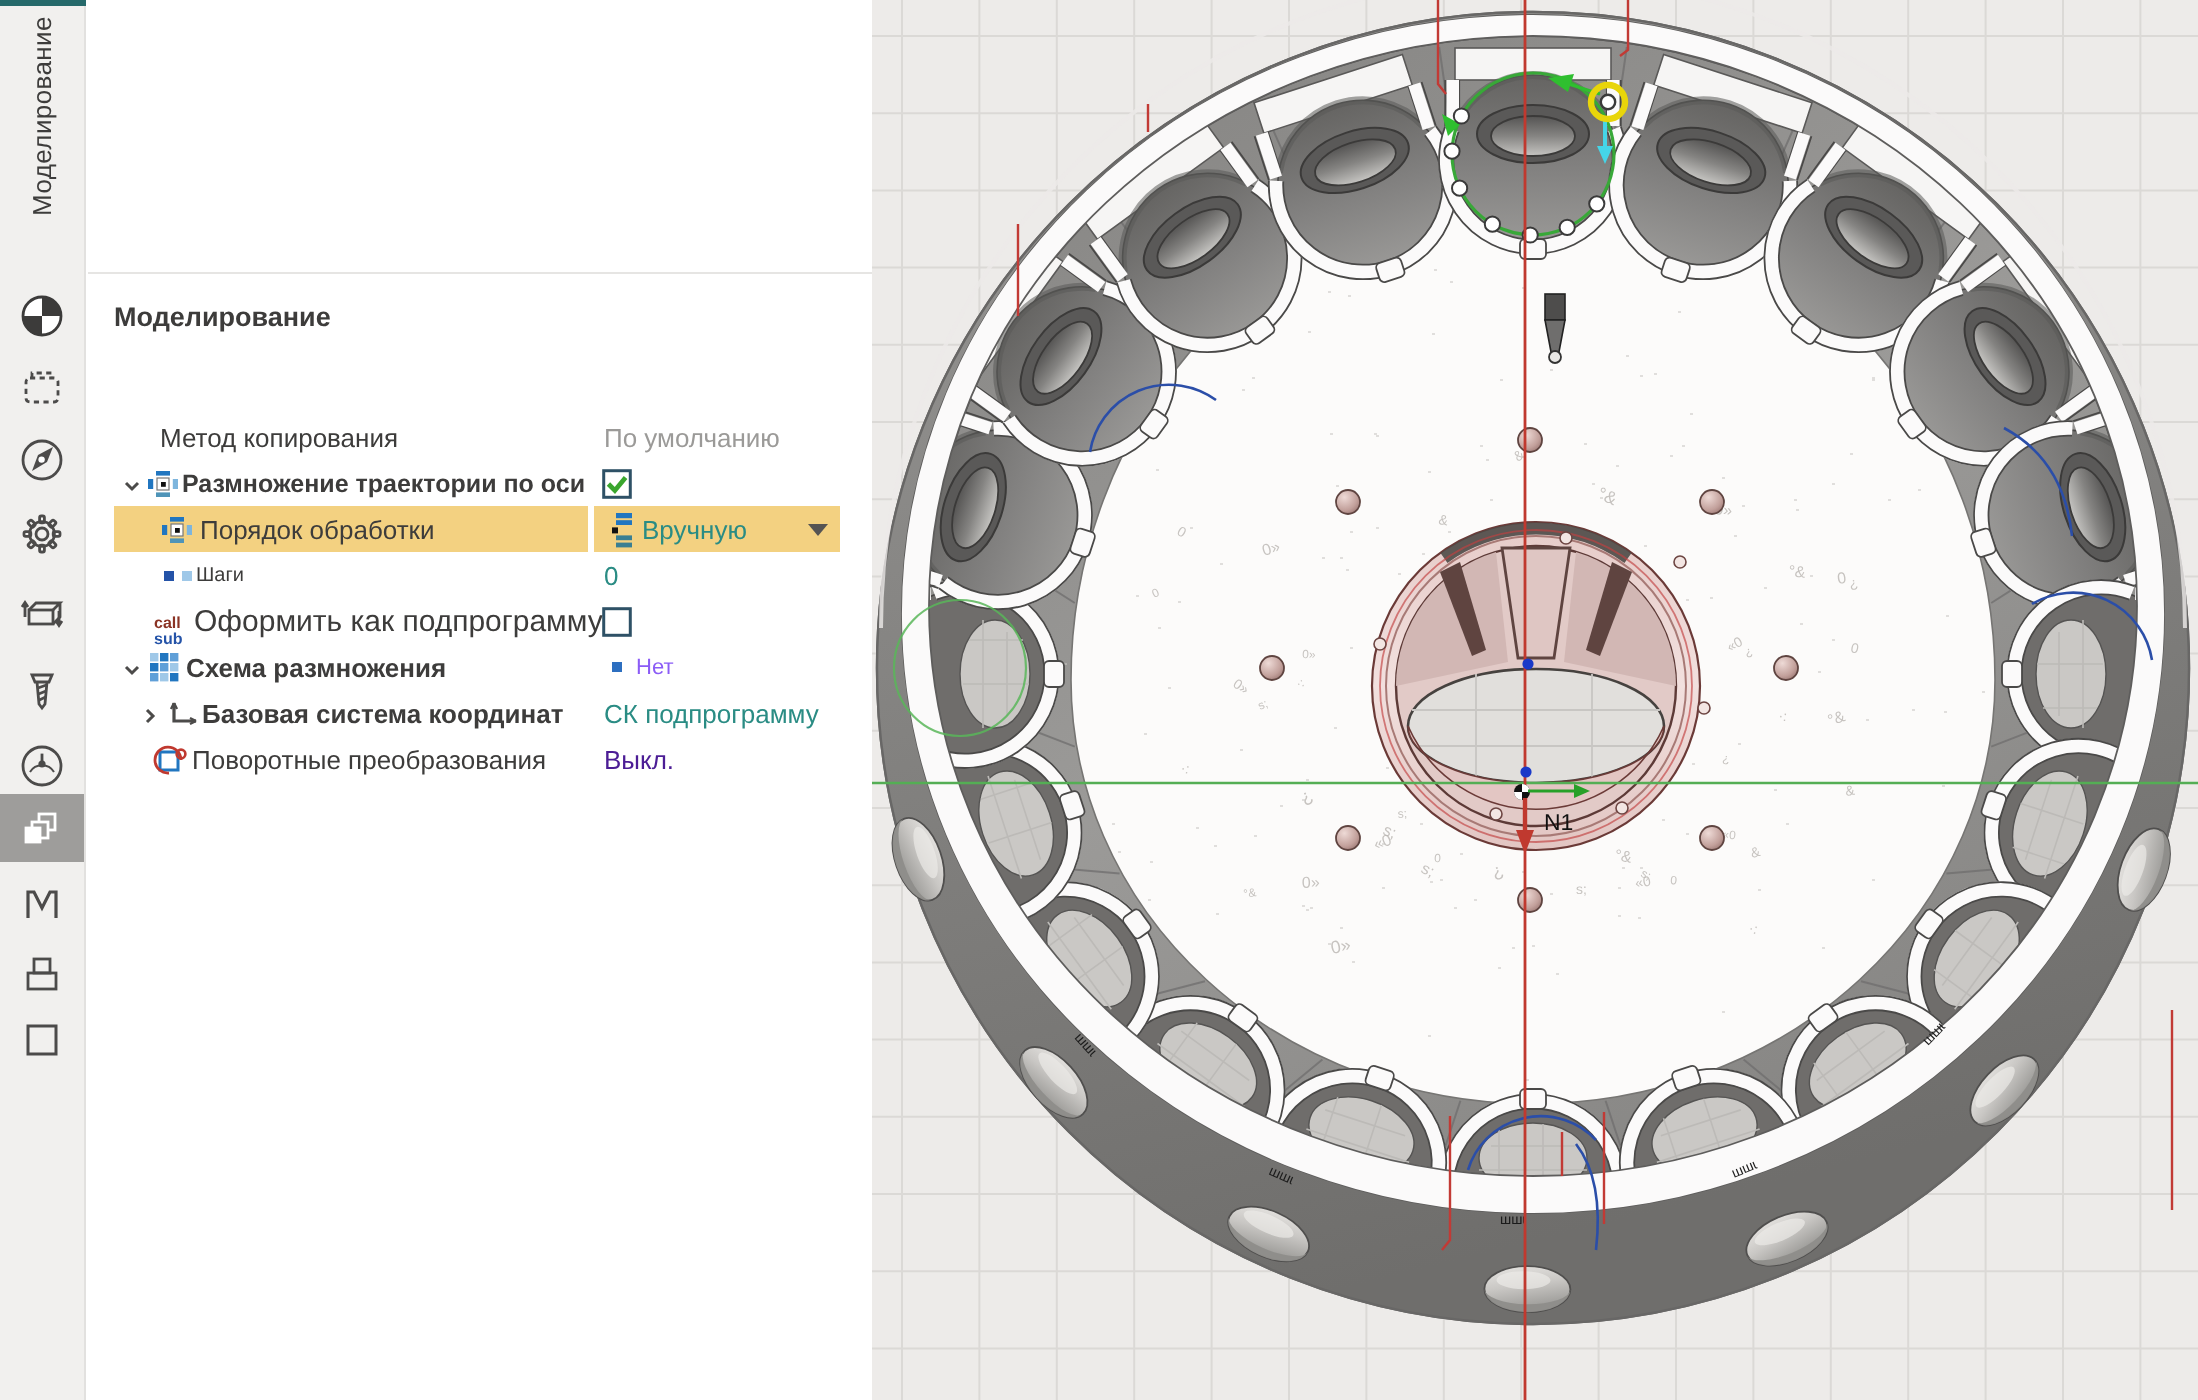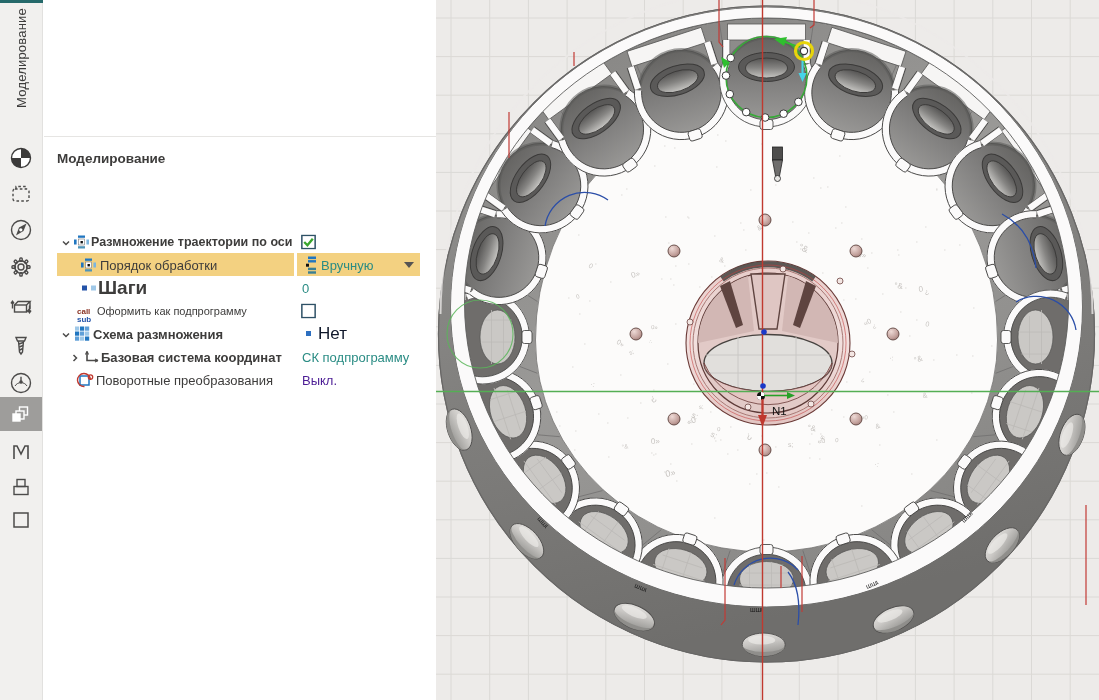--- a/index.html
+++ b/index.html
@@ -71,20 +71,24 @@
         <rect x="8" y="4.5" width="8" height="7"></rect>
         <rect x="5" y="11.5" width="14" height="8"></rect>
       </svg></div>
 <div style="position:absolute;left:9px;top:508px"><svg width="24" height="24" viewBox="0 0 24 24" fill="none" stroke="#4c4b4a" stroke-width="1.4">
         <rect x="5" y="5" width="14" height="14" stroke-width="1.5"></rect>
       </svg></div>
 </div>
 <div id="panel">
   <div id="sep"></div>
   <div id="title">Моделирование</div>
+<div style="position:absolute;left:0;top:207px;width:392px;height:23px">
+      <span style="position:absolute;left:36px;top:50%;transform:translateY(-50%);font-weight:400;color:#3d3c3b;font-size:13px;white-space:nowrap">Метод копирования</span>
+      <span style="position:absolute;left:258px;top:50%;transform:translateY(-50%);font-weight:400;color:#9b9a98;font-size:13px;white-space:nowrap">По умолчанию</span>
+    </div>
 <div style="position:absolute;left:0;top:253px;width:392px;height:23px">
       <div style="position:absolute;left:13px;top:0;width:236.5px;height:23px;background:#f3d181"></div>
       <div style="position:absolute;left:253px;top:0;width:123px;height:23px;background:#f3d181"></div>
       <div style="position:absolute;left:36px;top:50%;transform:translateY(-50%);margin-top:0px;line-height:0"><svg width="17" height="17" viewBox="0 0 17 17">
           <rect x="1" y="6" width="2.6" height="5" fill="#2176c0"></rect>
           <rect x="13.4" y="6" width="2.6" height="5" fill="#7db5dd"></rect>
           <rect x="5" y="2" width="7" height="2.3" fill="#2176c0"></rect>
           <rect x="5" y="12.7" width="7" height="2.3" fill="#4f94b8"></rect>
           <rect x="5.5" y="5.5" width="6" height="6" fill="#fff" stroke="#777" stroke-width="0.6"></rect>
           <rect x="7.5" y="7.5" width="2.4" height="2.4" fill="#111"></rect>
@@ -116,29 +120,29 @@
       <div style="position:absolute;left:257px;top:50%;transform:translateY(-50%);margin-top:0px;line-height:0"><svg width="15" height="15" viewBox="0 0 14 14">
           <rect x="0.8" y="0.8" width="12.4" height="12.4" fill="#fff" stroke="#2e5166" stroke-width="1.4"></rect>
           <path d="M3 7 L6 10 L11 4" fill="none" stroke="#3aa62e" stroke-width="2.2"></path>
         </svg></div>
     </div>
 <div style="position:absolute;left:0;top:276px;width:392px;height:23px">
       <div style="position:absolute;left:37px;top:50%;transform:translateY(-50%);margin-top:0px;line-height:0"><svg width="17" height="17" viewBox="0 0 17 17">
           <rect x="1" y="6" width="5" height="5" fill="#2453a8"></rect>
           <rect x="10" y="6" width="5" height="5" fill="#9fc8e8"></rect>
         </svg></div>
-      <span style="position:absolute;left:54px;top:50%;transform:translateY(-50%);font-weight:700;color:#3d3c3b;font-size:19px;white-space:nowrap">Шаги</span>
+      <span style="position:absolute;left:54px;top:50%;transform:translateY(-50%);font-weight:400;color:#3d3c3b;font-size:10px;white-space:nowrap">Шаги</span>
       <span style="position:absolute;left:258px;top:50%;transform:translateY(-50%);font-weight:400;color:#2a8c84;font-size:13px;white-space:nowrap">0</span>
     </div>
 <div style="position:absolute;left:0;top:299px;width:392px;height:23px">
       <div style="position:absolute;left:32px;top:50%;transform:translateY(-50%);margin-top:4px;line-height:0"><svg width="20" height="18" viewBox="0 0 20 18">
           <text x="1" y="8" font-size="8" font-weight="bold" fill="#8a3324" font-family="Liberation Sans, sans-serif">call</text>
           <text x="1" y="16" font-size="8" font-weight="bold" fill="#2453a8" font-family="Liberation Sans, sans-serif">sub</text>
         </svg></div>
-      <span style="position:absolute;left:53px;top:50%;transform:translateY(-50%);font-weight:400;color:#3d3c3b;font-size:11px;white-space:nowrap">Оформить как подпрограмму</span>
+      <span style="position:absolute;left:53px;top:50%;transform:translateY(-50%);font-weight:400;color:#3d3c3b;font-size:15px;white-space:nowrap">Оформить как подпрограмму</span>
       <div style="position:absolute;left:257px;top:50%;transform:translateY(-50%);margin-top:0px;line-height:0"><svg width="15" height="15" viewBox="0 0 14 14">
           <rect x="0.8" y="0.8" width="12.4" height="12.4" fill="#fff" stroke="#2e5166" stroke-width="1.4"></rect>
         </svg></div>
     </div>
 <div style="position:absolute;left:0;top:322px;width:471px;height:23px">
       <div style="position:absolute;left:17px;top:50%;transform:translateY(-50%);margin-top:1px;line-height:0"><svg width="10" height="10" viewBox="0 0 10 10">
           <path d="M2 3.5 L5 6.5 L8 3.5" fill="none" stroke="#4c4b4a" stroke-width="1.5"></path>
         </svg></div>
       <div style="position:absolute;left:30px;top:50%;transform:translateY(-50%);margin-top:0px;line-height:0"><svg width="17" height="17" viewBox="0 0 17 17">
           <rect x="1" y="1" width="4.2" height="4.2" fill="#9fc8e8"></rect>
@@ -146,21 +150,21 @@
           <rect x="11" y="1" width="4.2" height="4.2" fill="#5f9fd8"></rect>
           <rect x="1" y="6" width="4.2" height="4.2" fill="#2176c0"></rect>
           <rect x="6" y="6" width="4.2" height="4.2" fill="#5f9fd8"></rect>
           <rect x="11" y="6" width="4.2" height="4.2" fill="#9fc8e8"></rect>
           <rect x="1" y="11" width="4.2" height="4.2" fill="#5f9fd8"></rect>
           <rect x="6" y="11" width="4.2" height="4.2" fill="#9fc8e8"></rect>
           <rect x="11" y="11" width="4.2" height="4.2" fill="#2176c0"></rect>
         </svg></div>
       <span style="position:absolute;left:49px;top:50%;transform:translateY(-50%);font-weight:700;color:#3d3c3b;font-size:13px;white-space:nowrap">Схема размножения</span>
       <div style="position:absolute;left:262px;top:9px;width:5px;height:5px;background:#2d6fc0"></div>
-      <span style="position:absolute;left:274px;top:50%;transform:translateY(-50%);font-weight:400;color:#0f172a;font-size:17px;white-space:nowrap">Нет</span>
+      <span style="position:absolute;left:274px;top:50%;transform:translateY(-50%);font-weight:400;color:#8b5cf6;font-size:11px;white-space:nowrap">Нет</span>
     </div>
 <div style="position:absolute;left:0;top:345px;width:440px;height:23px">
       <div style="position:absolute;left:26px;top:50%;transform:translateY(-50%);margin-top:1px;line-height:0"><svg width="10" height="10" viewBox="0 0 10 10">
           <path d="M3.5 2 L6.5 5 L3.5 8" fill="none" stroke="#4c4b4a" stroke-width="1.5"></path>
         </svg></div>
       <div style="position:absolute;left:40px;top:50%;transform:translateY(-50%);margin-top:0px;line-height:0"><svg width="16" height="15" viewBox="0 0 16 15">
           <path d="M3 2 V11 H14" fill="none" stroke="#4c4b4a" stroke-width="1.6"></path>
           <path d="M3 2 L1.5 5 M3 2 L4.5 5 M14 11 L11 9.5 M14 11 L11 12.5" stroke="#4c4b4a" stroke-width="1.2" fill="none"></path>
         </svg></div>
       <span style="position:absolute;left:57px;top:50%;transform:translateY(-50%);font-weight:700;color:#3d3c3b;font-size:13px;white-space:nowrap">Базовая система координат</span>

